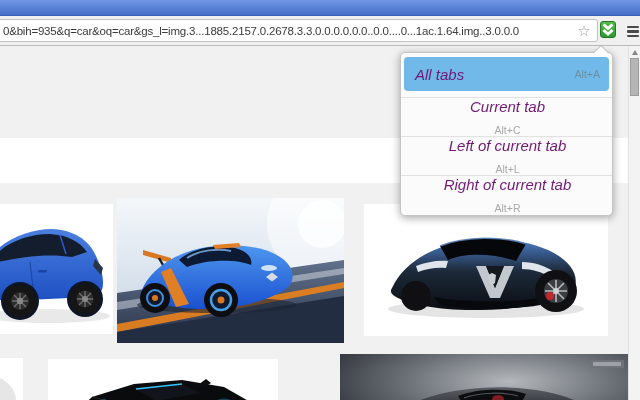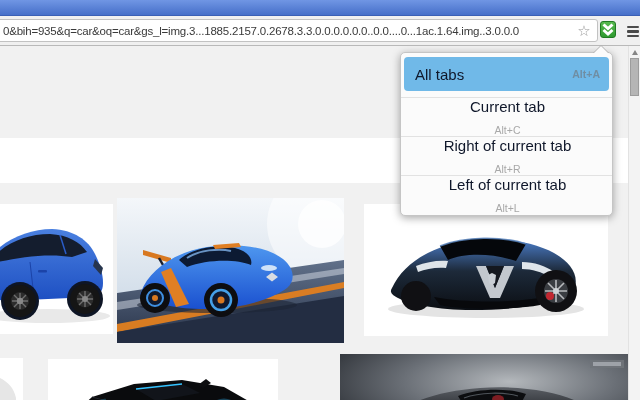--- a/index.html
+++ b/index.html
@@ -72,28 +72,28 @@
   }
   .caret-outer,.caret-inner{position:absolute;width:0;height:0;
     border-left:8px solid transparent;border-right:8px solid transparent;}
   .caret-outer{top:-8px;right:3px;border-bottom:8px solid #b0b0b0;}
   .caret-inner{top:-7px;right:3px;border-bottom:8px solid #fbfbfb;}
   .menu-row{
     height:39px;display:flex;align-items:center;
     padding:0 12px 0 14px;cursor:pointer;box-sizing:border-box;
   }
   .menu-row + .menu-row{border-top:1px solid #e2e2e2;flex-direction:column;}
-  .menu-row .label{flex:1;font-size:15px;color:#0f172a;}
+  .menu-row .label{flex:1;font-size:15px;color:#701a75;font-style:italic;}
   .menu-row .shortcut{font-size:10.5px;color:#a8a8a8;}
   #menu-row-0{padding:0;border-top:none;height:40px;display:block;}
   #menu-row-0 .hl{
     margin:3px;height:34px;border-radius:4px;background:#70b9e8;
     display:flex;align-items:center;padding:0 9px 0 11px;box-sizing:border-box;
   }
-  #menu-row-0 .shortcut{color:#6f8ea3;font-weight:bold;}
+  #menu-row-0 .shortcut{color:#6f8ea3;}
 </style>
 </head>
 <body>
 
 <div id="screen">
 
   <div id="titlebar"></div>
 
   <div id="toolbar"></div>
 
@@ -327,22 +327,22 @@
       <div class="hl">
         <span class="label">All tabs</span>
         <span class="shortcut">Alt+A</span>
       </div>
     </div>
     <div class="menu-row">
       <span class="label">Current tab</span>
       <span class="shortcut">Alt+C</span>
     </div>
     <div class="menu-row">
+      <span class="label">Left of current tab</span>
+      <span class="shortcut">Alt+L</span>
+    </div>
+    <div class="menu-row">
       <span class="label">Right of current tab</span>
       <span class="shortcut">Alt+R</span>
     </div>
-    <div class="menu-row">
-      <span class="label">Left of current tab</span>
-      <span class="shortcut">Alt+L</span>
-    </div>
   </div>
 
 </div>
 
 </body></html>

